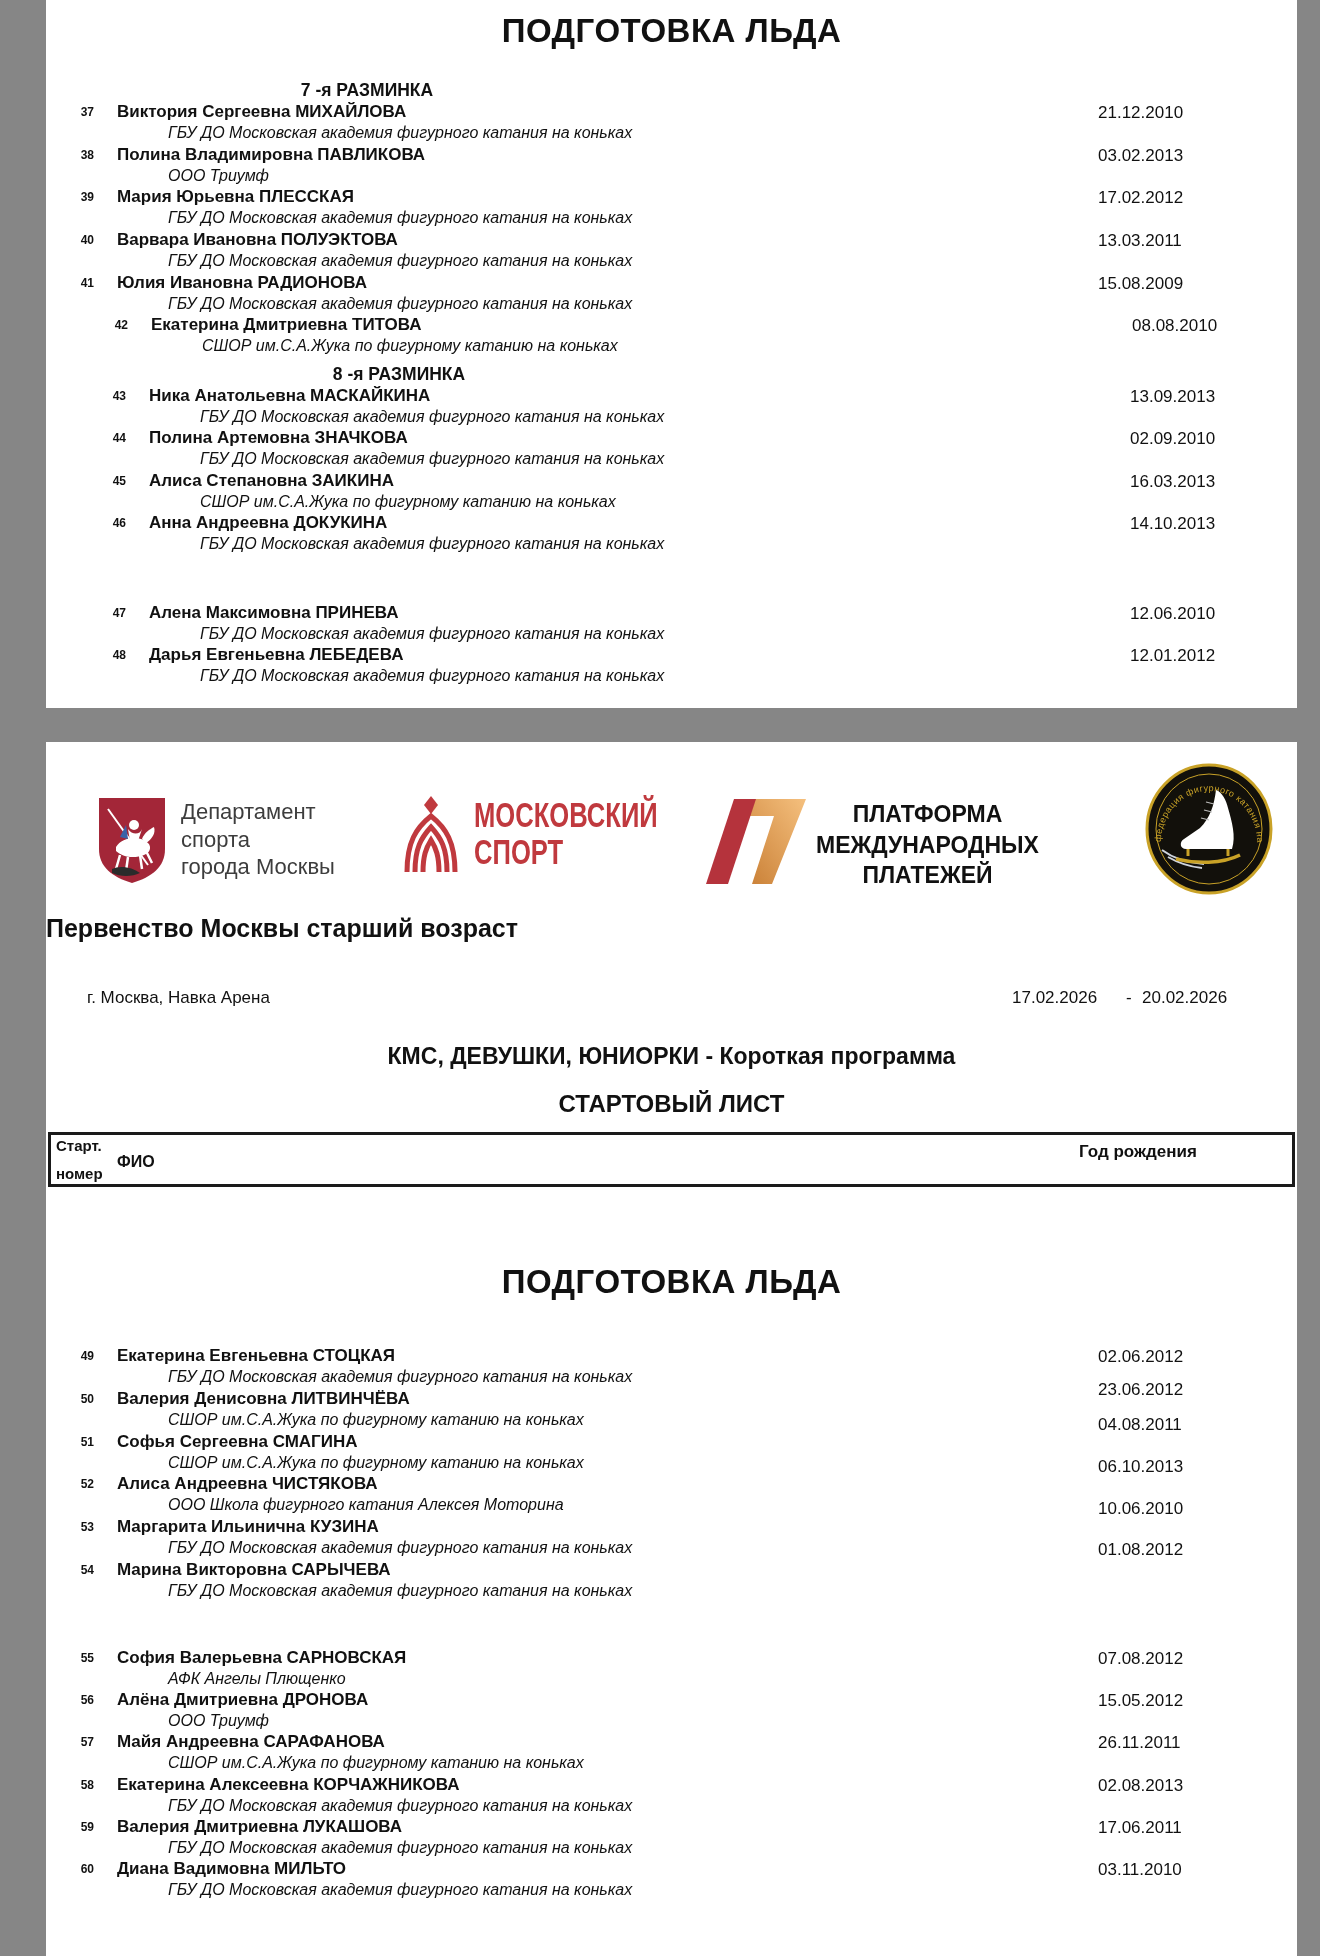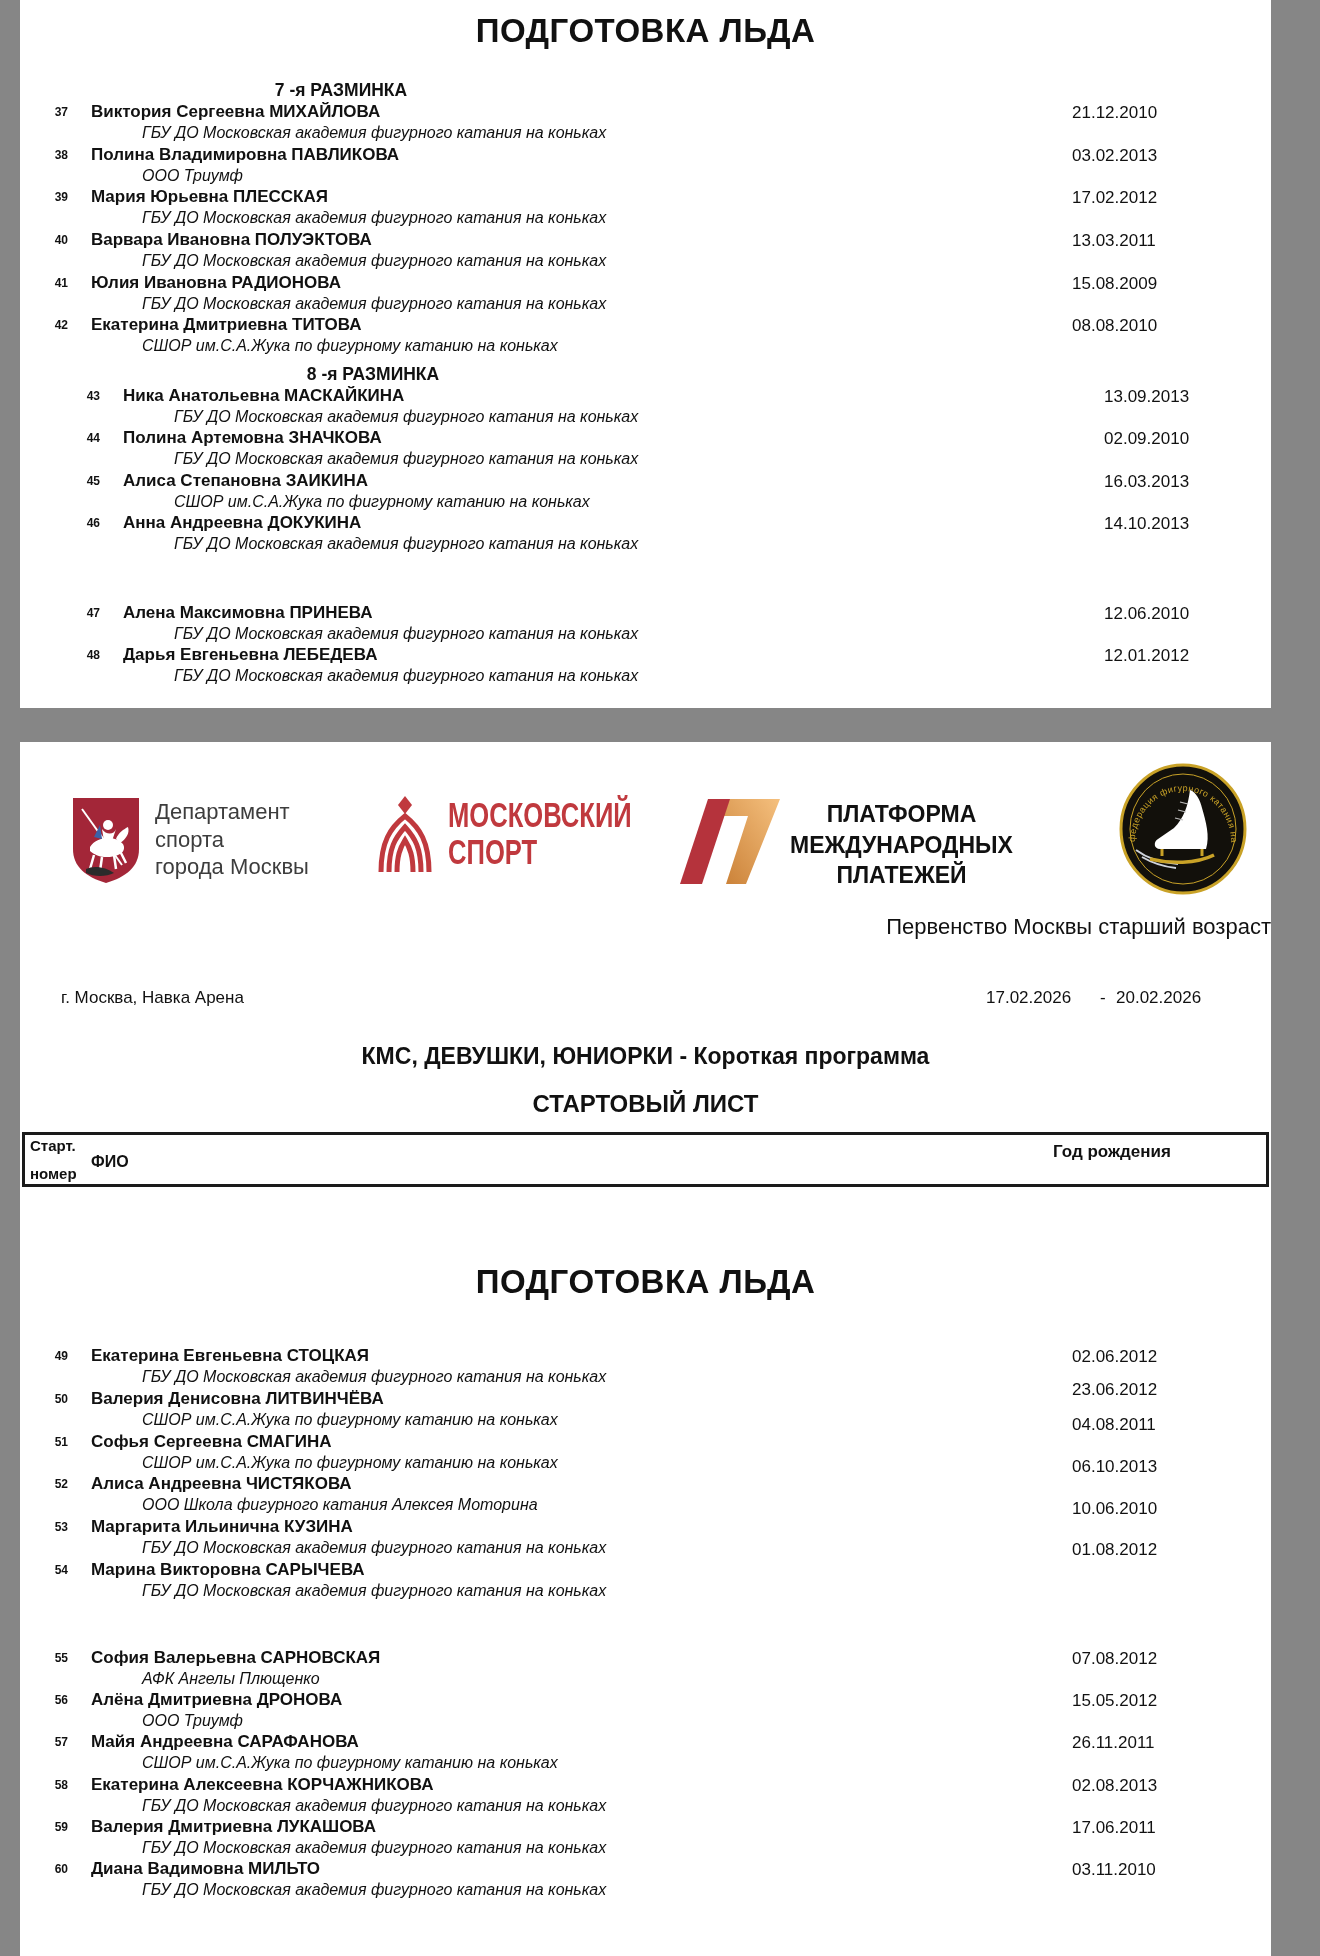--- a/index.html
+++ b/index.html
@@ -3,21 +3,21 @@
 <meta charset="utf-8">
 <style>
   :root{
     --canvas_bg:#868686; --page_bg:#ffffff; --text:#111111;
     --mossport_red:#c0393e; --shield_red:#a32638; --a7_red:#b5333c;
     --a7_gold:#e8a558; --badge_gold:#c9a227; --badge_bg:#12100b; --dept_text:#3d3d3d;
   }
   html,body{margin:0;padding:0;}
   .canvas{position:relative;width:1320px;height:1956px;background:var(--canvas_bg);
     overflow:hidden;font-family:"Liberation Sans",sans-serif;color:var(--text);}
-  .page{position:absolute;left:20px;width:1251px;background:var(--page_bg);}
+  .page{position:absolute;left:46px;width:1251px;background:var(--page_bg);}
   #page1{top:0;height:708px;}
   #page2{top:742px;height:1214px;}
 
   .doc-title{position:absolute;left:0;width:100%;text-align:center;
     font-size:33px;font-weight:bold;letter-spacing:.5px;white-space:nowrap;}
   #page1 .doc-title{top:12px;}
   #page2 .doc-title{top:521px;}
 
   .group{position:absolute;left:0;width:100%;}
   .group-header{width:642px;text-align:center;font-weight:bold;font-size:17.5px;
@@ -43,22 +43,22 @@
   .dept{position:absolute;left:135px;top:56px;font-size:22px;line-height:27.5px;
     color:var(--dept_text);}
   .msemblem{position:absolute;left:356px;top:52px;}
   .mstext{position:absolute;left:428px;top:55px;font-weight:bold;font-size:32px;
     line-height:33px;color:var(--mossport_red);transform:scale(.8,1.12);
     transform-origin:left top;white-space:nowrap;}
   .a7{position:absolute;left:660px;top:57px;}
   .platform{position:absolute;left:770px;top:57px;font-weight:bold;font-size:23px;
     line-height:30.5px;white-space:nowrap;text-align:center;}
   .badge{position:absolute;left:1098px;top:20px;}
-  .event-title{position:absolute;top:172px;left:0;width:100%;text-align:right;
-    font-size:22px;font-weight:normal;}
+  .event-title{position:absolute;top:172px;left:0;width:100%;text-align:left;
+    font-size:25px;font-weight:bold;}
   .venue{position:absolute;left:41px;top:246px;font-size:17px;line-height:20px;}
   .d-from{position:absolute;left:966px;top:246px;font-size:17px;line-height:20px;}
   .d-sep{position:absolute;left:1080px;top:246px;font-size:17px;line-height:20px;}
   .d-to{position:absolute;left:1096px;top:246px;font-size:17px;line-height:20px;}
   .category-title{position:absolute;top:301px;left:0;width:100%;text-align:center;
     font-size:23px;font-weight:bold;}
   .list-title{position:absolute;top:348px;left:0;width:100%;text-align:center;
     font-size:24px;font-weight:bold;}
   .thead{position:absolute;left:2px;top:390px;width:1241px;height:49px;
     border:3px solid #1a1a1a;}
@@ -101,21 +101,21 @@
     <span class="name">Варвара Ивановна ПОЛУЭКТОВА</span>
     <span class="club">ГБУ ДО Московская академия фигурного катания на коньках</span>
     <span class="dob">13.03.2011</span>
   </div>
             <div class="row" style="height: 42.7px;">
     <span class="num">41</span>
     <span class="name">Юлия Ивановна РАДИОНОВА</span>
     <span class="club">ГБУ ДО Московская академия фигурного катания на коньках</span>
     <span class="dob">15.08.2009</span>
   </div>
-            <div class="row" style="height: 42.7px;">
+            <div class="row" style="height: 42.7px; margin-left: 34px;">
     <span class="num">42</span>
     <span class="name">Екатерина Дмитриевна ТИТОВА</span>
     <span class="club">СШОР им.С.А.Жука по фигурному катанию на коньках</span>
     <span class="dob">08.08.2010</span>
   </div>
           </div>
   </div>
         <div class="group" style="top: 364px; padding-left: 32px;">
     <div class="group-header">8 -я  РАЗМИНКА</div>
     <div class="rows">

